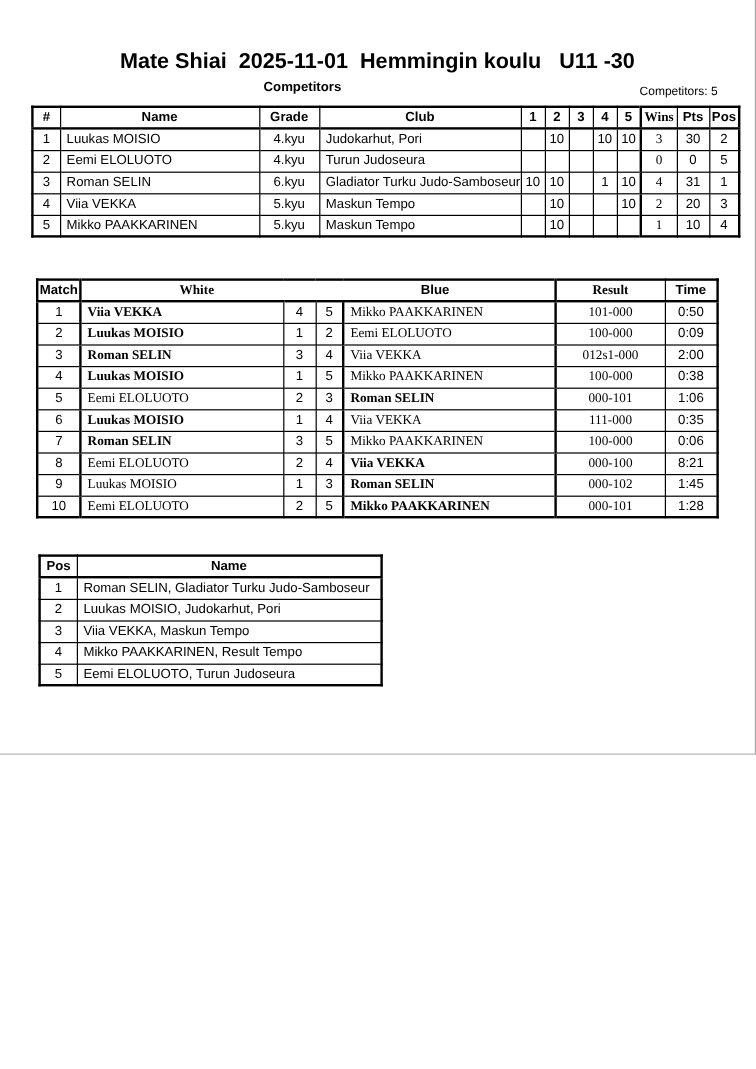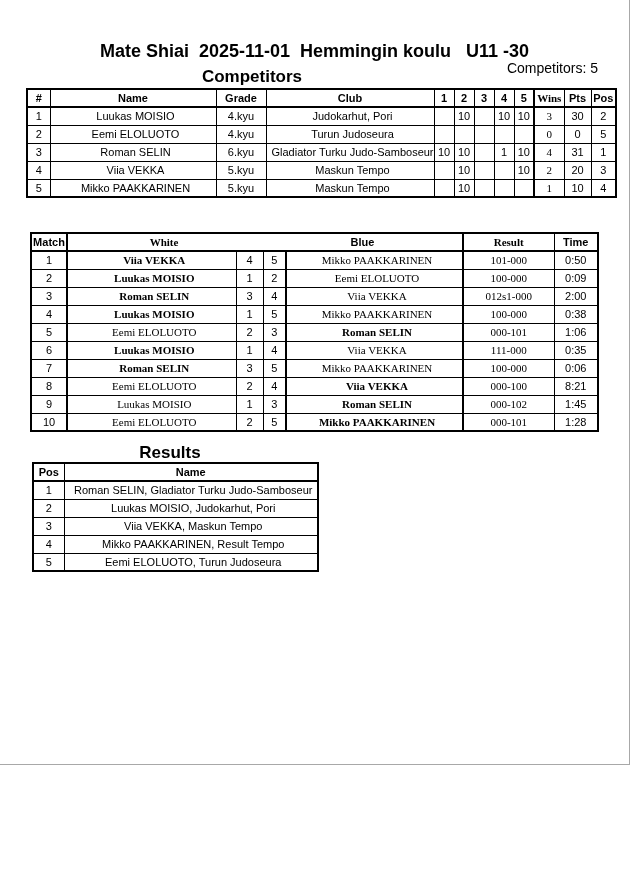--- a/index.html
+++ b/index.html
@@ -1,49 +1,49 @@
 <!DOCTYPE html>
 <html><head>
 <meta charset="utf-8">
 <style>
   * { box-sizing: border-box; }
   html, body { margin: 0; padding: 0; background: #ffffff; }
   .page {
     position: relative;
     width: 630px;
-    height: 765px;
+    height: 629px;
     background: #ffffff;
     color: #000000;
     font-family: "Liberation Sans", "DejaVu Sans", sans-serif;
     overflow: hidden;
     border-right: 1px solid #a8a8a8;
     border-bottom: 1px solid #a8a8a8;
   }
   .main-title {
     position: absolute;
     top: 41px; left: 0; width: 100%;
     text-align: center;
     font-size: 18px;
     font-weight: bold;
     white-space: pre;
   }
   .sec-title {
     position: absolute;
     width: 200px;
     text-align: center;
-    font-size: 17px;
+    font-size: 11px;
     font-weight: bold;
   }
   .st-comp  { left: 152px; top: 67px; }
   .st-match { left: 195px; top: 215px; }
   .st-res   { left: 70px;  top: 443px; }
   .comp-count {
     position: absolute;
-    top: 60px; right: 31px;
-    font-size: 14px;
+    top: 71px; right: 31px;
+    font-size: 10px;
   }
   table {
     position: absolute;
     border-collapse: collapse;
     table-layout: fixed;
     border: 2px solid #000;
     background: #fff;
   }
   th, td {
     border: 1px solid #000;
@@ -53,21 +53,21 @@
     overflow: visible;
     white-space: nowrap;
     vertical-align: middle;
   }
   th { font-weight: bold; text-align: center; }
   thead th { border-bottom-width: 2px; }
   .tbl-comp  { left: 26px; top: 88px; }
   .tbl-match { left: 30px; top: 232px; }
   .tbl-res   { left: 32px; top: 462px; }
   .c { text-align: center; }
-  .l { text-align: center; padding-left: 5px; }
+  .l { text-align: left; padding-left: 5px; }
   .b { font-weight: bold; }
   .bl2 { border-left-width: 2px; font-family: Liberation Serif, serif; }
   .hr { border-right-style: hidden; padding-left: 24px; }
   .hl { border-left-style: hidden; margin-top: 21px; }
   .hlr { border-left-style: hidden; border-right-style: hidden; }
 </style>
 </head>
 <body>
 
 <div class="page">
@@ -290,21 +290,20 @@
         <td class="l bl2">Eemi ELOLUOTO</td>
         <td class="c">2</td>
         <td class="c">5</td>
         <td class="l b bl2">Mikko PAAKKARINEN</td>
         <td class="c bl2">000-101</td>
         <td class="c">1:28</td>
       </tr>
     </tbody>
   </table>
 
-  <div class="sec-title st-res">Results</div>
 
   <table class="tbl-res">
     <colgroup>
       <col style="width:31px">
         <col style="width:254px">
     </colgroup>
     <thead>
       <tr>
         <th>Pos</th>
         <th>Name</th>

